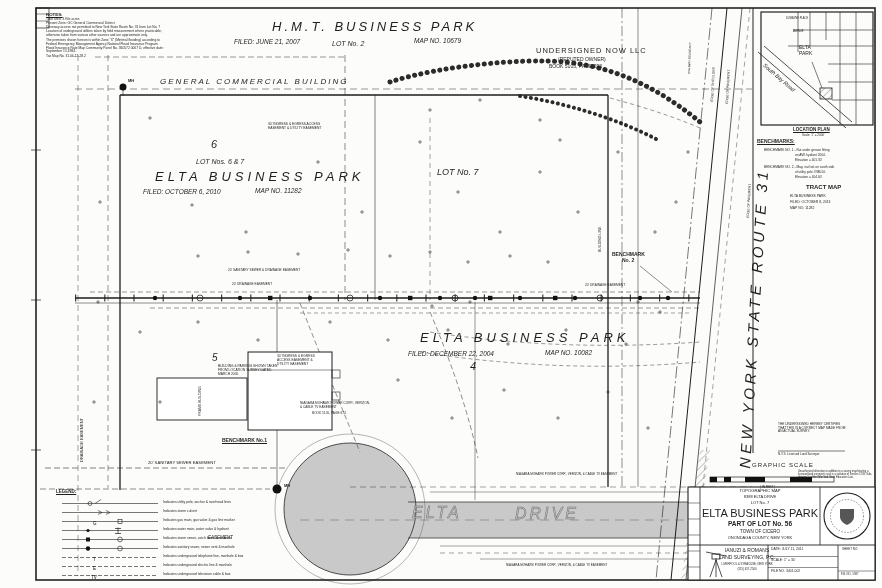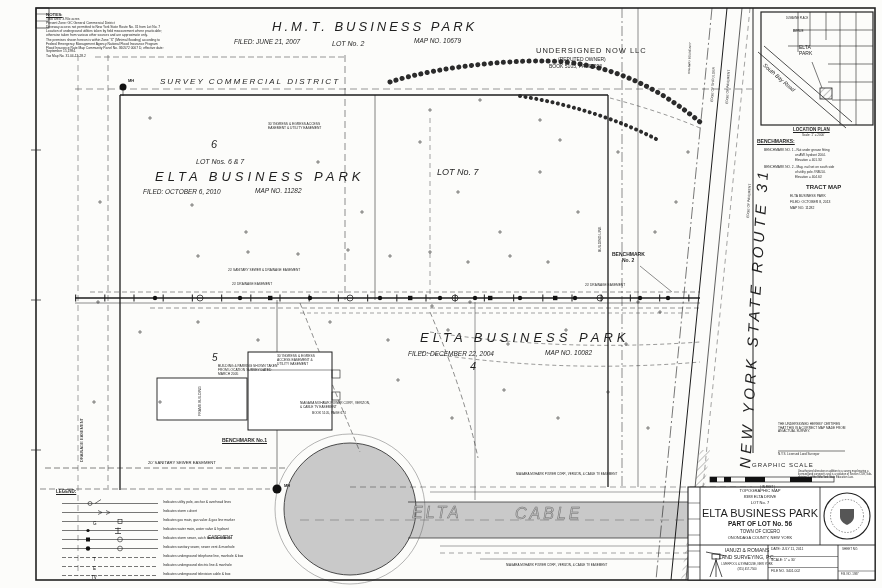--- a/index.html
+++ b/index.html
@@ -227,21 +227,21 @@
   <div class="w" style="font-size:3.3px">Driveway access not permitted to New York State Route No. 31 from Lot No. 7</div>
   <div class="w" style="font-size:3.3px;margin-top:1px">Location of underground utilities taken by field measurement where practicable; otherwise taken from various other sources and are approximate only.</div>
   <div class="w" style="font-size:3.3px;margin-top:1px">The premises shown hereon is within Zone "X" (Minimal flooding) according to Federal Emergency Management Agency National Flood Insurance Program Flood Insurance Rate Map Community Panel No. 360572 0007 D, effective date: September 15,1984.</div>
   <div class="w" style="font-size:3.3px;margin-top:1px">Tax Map No. 31.04-12-28.2</div>
 </div>
 
 <div class="L it" style="left:272px;top:20px;font-size:13px;letter-spacing:3px">H.M.T.   BUSINESS   PARK</div>
 <div class="L it" style="left:234px;top:38px;font-size:6.5px">FILED:   JUNE 21, 2007</div>
 <div class="L it" style="left:332px;top:40px;font-size:7px">LOT No. 2</div>
 <div class="L it" style="left:414px;top:37px;font-size:6.5px">MAP NO. 10679</div>
-<div class="L it" style="left:160px;top:77px;font-size:8px;letter-spacing:2px">SURVEY   COMMERCIAL   DISTRICT</div>
+<div class="L it" style="left:160px;top:77px;font-size:8px;letter-spacing:2px">GENERAL   COMMERCIAL   BUILDING</div>
 <div class="L" style="left:536px;top:47px;font-size:7.5px;letter-spacing:1px">UNDERSIGNED NOW LLC</div>
 <div class="L" style="left:558px;top:57px;font-size:5px">(REPUTED OWNER)</div>
 <div class="L" style="left:549px;top:64px;font-size:5px">BOOK 5103, PAGE 293</div>
 
 <div class="L it" style="left:211px;top:138px;font-size:11px">6</div>
 <div class="L it" style="left:196px;top:158px;font-size:7px">LOT Nos.  6  &amp;  7</div>
 <div class="L it" style="left:155px;top:170px;font-size:13px;letter-spacing:4px">ELTA   BUSINESS   PARK</div>
 <div class="L it" style="left:143px;top:188px;font-size:6.5px">FILED:  OCTOBER 6, 2010</div>
 <div class="L it" style="left:255px;top:187px;font-size:6.5px">MAP NO. 11282</div>
 <div class="L it" style="left:437px;top:167px;font-size:9px">LOT No. 7</div>
@@ -271,21 +271,21 @@
 <div class="L" style="left:312px;top:412px;font-size:3.2px">BOOK 5105, PAGE 674</div>
 <div class="L" style="left:516px;top:473px;font-size:3px">NIAGARA MOHAWK POWER CORP., VERIZON, &amp; CABLE TV EASEMENT</div>
 <div class="L" style="left:506px;top:564px;font-size:3px">NIAGARA MOHAWK POWER CORP., VERIZON, &amp; CABLE TV EASEMENT</div>
 <div class="L rot" style="left:711px;top:102px;font-size:3.4px;transform:rotate(-87deg)">EDGE OF SHOULDER</div>
 <div class="L rot" style="left:726px;top:104px;font-size:3.4px;transform:rotate(-87deg)">EDGE OF PAVEMENT</div>
 <div class="L rot" style="left:747px;top:218px;font-size:3.4px;transform:rotate(-87deg)">EDGE OF PAVEMENT</div>
 <div class="L rot" style="left:688px;top:74px;font-size:3px;transform:rotate(-88deg)">HIGHWAY BOUNDARY</div>
 
 <div class="L it rot" style="left:736px;top:468px;font-size:15px;letter-spacing:4px;transform:rotate(-86.5deg)">NEW YORK STATE ROUTE 31</div>
 <div class="L it hollow" style="left:412px;top:504px;font-size:16px">ELTA</div>
-<div class="L it hollow" style="left:515px;top:505px;font-size:16px">CABLE</div>
+<div class="L it hollow" style="left:515px;top:505px;font-size:16px">DRIVE</div>
 
 <div class="L b u" style="left:56px;top:489px;font-size:4.5px">LEGEND:</div>
 <div class="L" style="left:163px;top:501px;font-size:3.4px">Indicates utility pole, anchor &amp; overhead lines</div>
 <div class="L" style="left:163px;top:510px;font-size:3.4px">Indicates storm culvert</div>
 <div class="L" style="left:163px;top:519px;font-size:3.4px">Indicates gas main, gas valve &amp; gas line marker</div>
 <div class="L" style="left:163px;top:528px;font-size:3.4px">Indicates water main, water valve &amp; hydrant</div>
 <div class="L" style="left:163px;top:537px;font-size:3.4px">Indicates storm sewer, catch basin &amp; manhole</div>
 <div class="L" style="left:163px;top:546px;font-size:3.4px">Indicates sanitary sewer, sewer vent &amp; manhole</div>
 <div class="L" style="left:163px;top:555px;font-size:3.4px">Indicates underground telephone line, manhole &amp; box</div>
 <div class="L" style="left:163px;top:564px;font-size:3.4px">Indicates underground electric line &amp; manhole</div>

